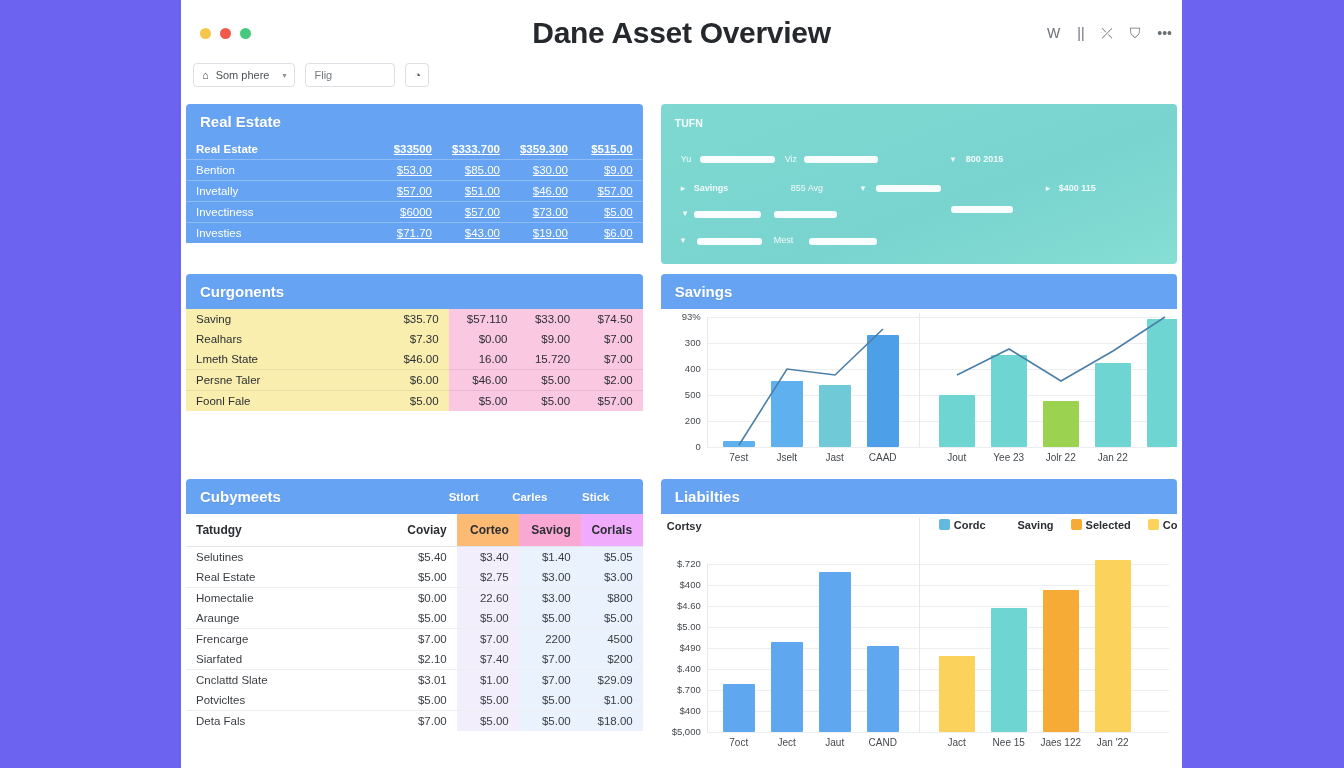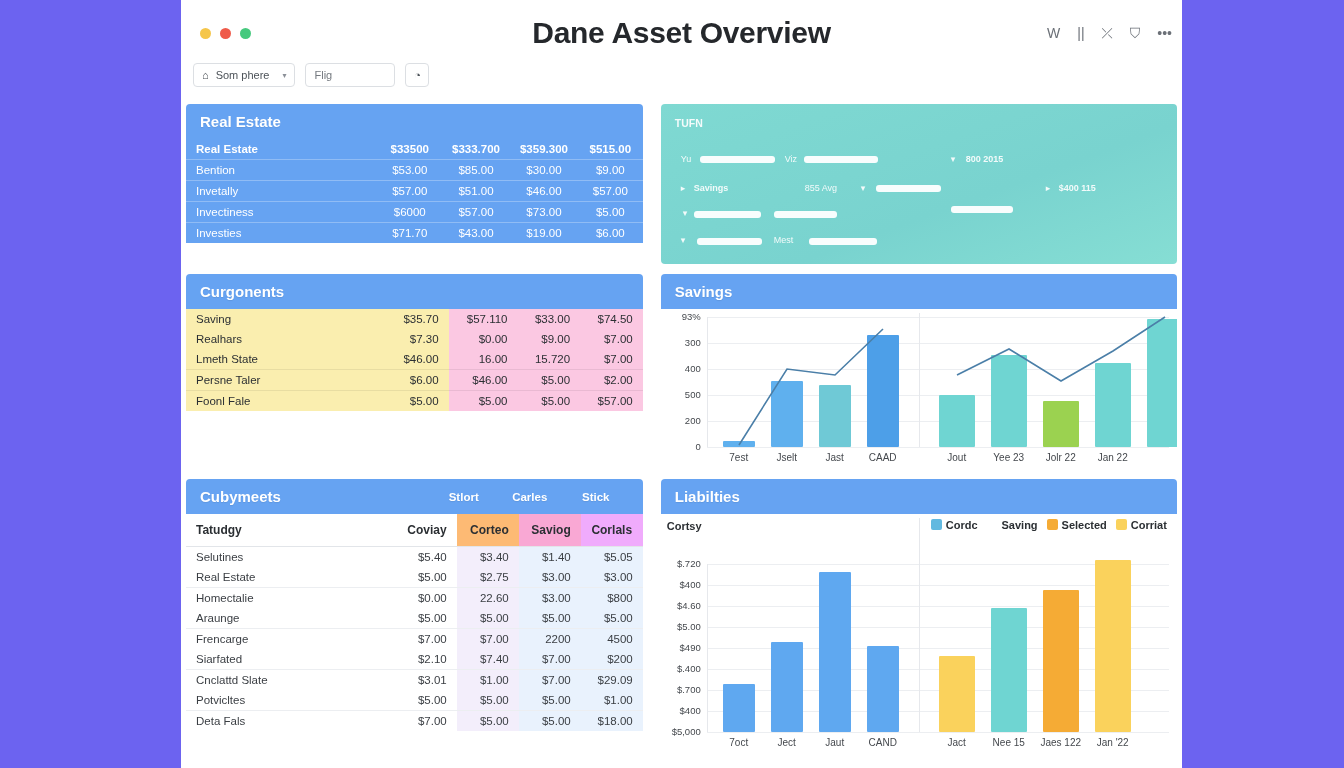--- a/index.html
+++ b/index.html
@@ -68,21 +68,21 @@
     text-shadow: 0 1px 1px rgba(0,0,0,.08);
   }
   .cardhead .subcols { display: flex; gap: 0; font-size: 11.5px; font-weight: bold; }
   .cardhead .subcols span { width: 66px; text-align: center; }
   
   table { width: 100%; border-collapse: collapse; font-size: 11.5px; }
   td, th { padding: 4px 10px; }
   .tbl-re { background: #66a3f2; color: #fff; }
   .tbl-re td { border-top: 1px solid rgba(255,255,255,.28); }
   .tbl-re td.lbl { text-align: left; width: 200px; }
-  .tbl-re td.num { text-align: center; width: 65px; }
+  .tbl-re td.num { text-align: right; width: 65px; text-decoration: underline; }
   .tbl-re tr.first td { font-weight: bold; border-top: none; }
   .tbl-comp td { color: #2b2f33; }
   .tbl-comp td.lbl { text-align: left; width: 200px; background: #faeeaf; }
   .tbl-comp td.c0 { text-align: right; background: #faeeaf; }
   .tbl-comp td.cp { text-align: right; background: #fbc8e2; }
   .tbl-comp tr.sep td { border-top: 1px solid rgba(0,0,0,.07); }
   .tbl-cuby th {
     font-size: 12px; font-weight: bold; color: #2b2f33;
     border-bottom: 1px solid #e2e5e9; padding: 9px 10px;
   }
@@ -112,21 +112,21 @@
   .chartbody { position: relative; height: 160px; background: #fff; }
   .chartbody.tall { height: 240px; }
   .axis-lbl { position: absolute; font-size: 9.5px; color: #44484d; text-align: right; }
   .xlab { position: absolute; font-size: 10px; color: #44484d; text-align: center; width: 60px; }
   .gline { position: absolute; left: 46px; right: 8px; height: 1px; background: #eceef1; }
   .vdiv { position: absolute; top: 4px; bottom: 22px; width: 1px; background: #e6e8ec; }
   .bar-v { position: absolute; bottom: 22px; border-radius: 1px; }
   .ylabel-top { position: absolute; font-size: 11px; font-weight: bold; color: #2b2f33; }
   .legend { position: absolute; display: flex; align-items: center; gap: 9px; font-size: 11px; font-weight: bold; color: #2b2f33; }
   .legend .sw { width: 11px; height: 11px; border-radius: 2px; display: inline-block; margin-right: 4px; vertical-align: -1px; }
-  .legend span.it { white-space: nowrap; }
+  .legend span.it { white-space: nowrap; margin-left: 8px; }
   svg.lineov { position: absolute; left: 0; top: 0; overflow: visible; }
 </style>
 </head>
 <body>
 
 <div id="app">
 
   <div class="titlebar">
     <div class="dots">
       <span class="dot y"></span>
@@ -206,21 +206,21 @@
 
         <div class="tick" style="left:20px; top:50px;">Yu</div>
         <div class="bar" style="left:39px; top:52px; width:75px;"></div>
         <div class="tick" style="left:124px; top:50px;">Viz</div>
         <div class="bar" style="left:143px; top:52px; width:74px;"></div>
         <div class="tick" style="left:290px; top:50px;">▾</div>
         <div class="tick" style="left:305px; top:50px; font-weight:bold;">800 2015</div>
 
         <div class="tick" style="left:20px; top:79px;">▸</div>
         <div class="tick" style="left:33px; top:79px; font-weight:bold;">Savings</div>
-        <div class="tick" style="left:144px; top:79px;">855 Avg</div>
+        <div class="tick" style="left:130px; top:79px;">855 Avg</div>
         <div class="tick" style="left:200px; top:79px;">▾</div>
         <div class="bar" style="left:215px; top:81px; width:65px;"></div>
         <div class="bar" style="left:290px; top:102px; width:62px;"></div>
         <div class="tick" style="left:385px; top:79px;">▸</div>
         <div class="tick" style="left:398px; top:79px; font-weight:bold;">$400 115</div>
 
         <div class="tick" style="left:22px; top:104px;">▾</div>
         <div class="bar" style="left:33px; top:107px; width:67px;"></div>
         <div class="bar" style="left:113px; top:107px; width:63px;"></div>
 

